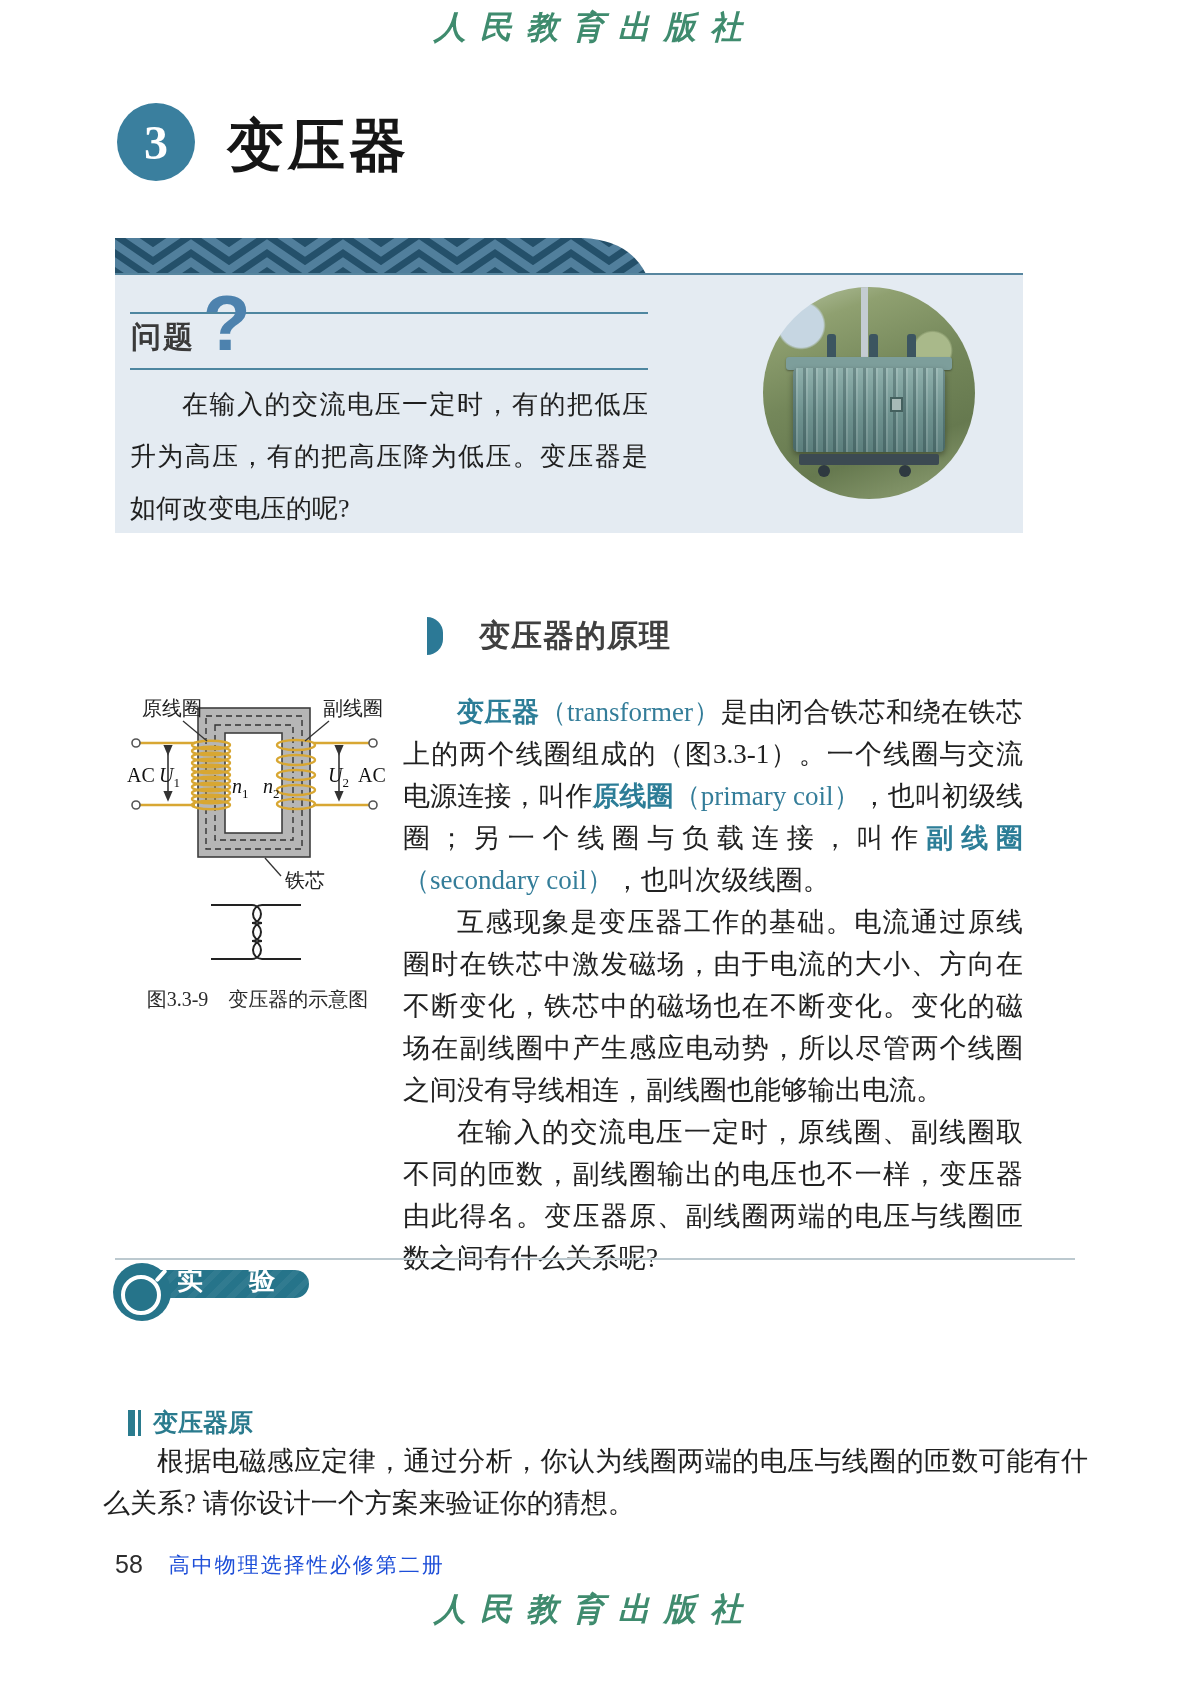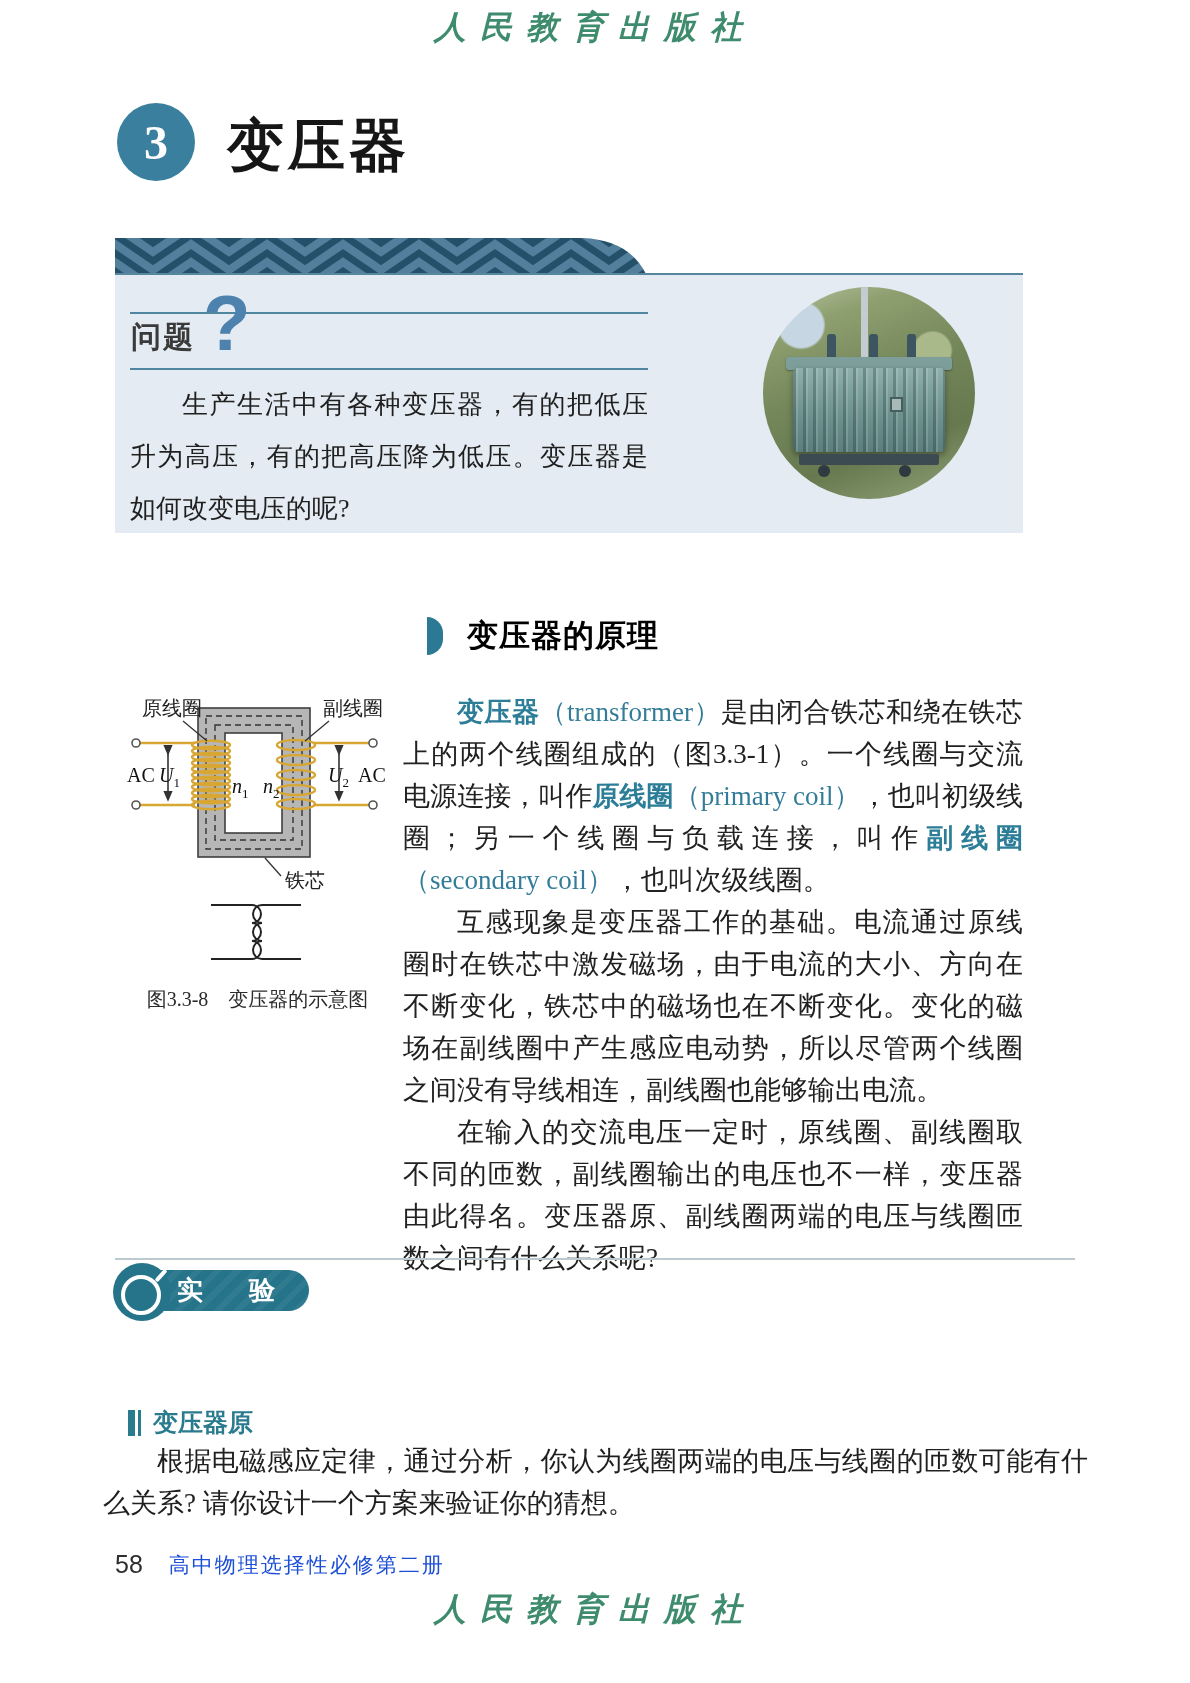--- a/index.html
+++ b/index.html
@@ -52,39 +52,39 @@
     box-shadow:0 3px 6px rgba(0,0,0,.35); }
   .p-plate { position:absolute; left:60%; top:52%; width:13px; height:15px; background:#a8bab7;
     border:2px solid #44605e; }
   .p-base { position:absolute; left:17%; top:79%; width:66%; height:5%; background:#3c4a52; border-radius:2px; }
   .p-wheel { position:absolute; top:84%; width:12px; height:12px; border-radius:50%; background:#2e3940; }
   .p-w1{left:26%;} .p-w2{left:64%;}
 
   
   .principle-head { position:absolute; left:427px; top:615px; display:flex; align-items:center; }
   .principle-marker { width:16px; height:38px; background:#2c7996; border-radius:0 19px 19px 0; }
-  .principle-title { margin-left:24px; font-family:Liberation Serif, serif; font-weight:bold;
-    font-size:31px; color:#000000; letter-spacing:1px; }
+  .principle-title { margin-left:36px; font-family:Liberation Serif, serif; font-weight:bold;
+    font-size:31px; color:#404040; letter-spacing:1px; }
   .bodycol { position:absolute; left:403px; top:691px; width:620px; }
   .bodycol p { font-size:27px; line-height:42px; color:#212121; text-indent:2em;
     text-align:justify; text-justify:inter-ideograph; font-family:"Liberation Serif",serif; }
   .seg-term { color:#2c7d97; font-weight:bold; }
   .seg-en { color:#347d99; }
   .seg-plain { color:inherit; }
 
   
   .fig { position:absolute; left:115px; top:645px; width:285px; }
   .figcaption { position:absolute; left:115px; top:986px; width:285px; text-align:center;
     font-size:20px; color:#2b2b2b; font-family:"Liberation Serif",serif; }
 
   
   .exp-divider { position:absolute; left:115px; top:1258px; width:960px; height:2px; background:#bcc9cf; }
   .exp-badge { position:absolute; left:113px; top:1263px; width:200px; height:60px; }
-  .exp-pill { position:absolute; left:22px; top:7px; width:174px; height:41px; background:#26748a;
-    border-radius:8px 21px 21px 8px; display:flex; align-items:center; justify-content:center;
+  .exp-pill { position:absolute; left:22px; top:7px; width:174px; height:28px; background:#26748a;
+    border-radius:8px 21px 21px 8px; display:flex; align-items:flex-end; justify-content:center;
     background-image:repeating-linear-gradient(135deg, rgba(255,255,255,.05) 0 6px, rgba(0,0,0,0) 6px 14px); }
   .exp-pill span { color:#fff; font-family:"Liberation Sans",sans-serif; font-weight:bold;
     font-size:26px; letter-spacing:10px; padding-left:18px; }
   .exp-circle { position:absolute; left:0; top:0; width:58px; height:58px; border-radius:50%;
     background:#26748a; }
   .exp-circle::before { content:''; position:absolute; left:8px; top:12px; width:32px; height:32px;
     border:4px solid #fff; border-radius:50%; }
   .exp-circle::after { content:''; position:absolute; right:8px; top:5px; width:4px; height:15px;
     background:#fff; transform:rotate(42deg); border-radius:2px; }
   .exp-title { position:absolute; left:103px; top:1330px; width:985px; text-align:center;
@@ -126,21 +126,21 @@
       </pattern>
     </defs>
     <path d="M0,0 H468 Q514,2 531,36 H0 Z" fill="url(#chev)"></path>
   </svg>
 
   <div class="qbox">
     <div class="qline l1"></div>
     <div class="qline l2"></div>
     <span class="qlabel">问题</span>
     <span class="qmark">?</span>
-    <p class="qtext">生产生活中有各种变压器，有的把低压升为高压，有的把高压降为低压。变压器是如何改变电压的呢?</p>
+    <p class="qtext">在输入的交流电压一定时，有的把低压升为高压，有的把高压降为低压。变压器是如何改变电压的呢?</p>
 
     <div class="photo">
       <div class="p-pole"></div>
       <div class="p-bushing p-b1"></div>
       <div class="p-bushing p-b2"></div>
       <div class="p-bushing p-b3"></div>
       <div class="p-lid"></div>
       <div class="p-body"></div>
       <div class="p-plate"></div>
       <div class="p-base"></div>
@@ -218,21 +218,21 @@
     <text x="213" y="137" font-size="20" font-style="italic" fill="#111"><tspan>U</tspan><tspan dy="5" font-size="13" font-style="normal">2</tspan></text>
     <text x="243" y="137" font-size="20" fill="#111">AC</text>
     <line x1="150" y1="213" x2="166" y2="231" stroke="#333" stroke-width="1.3"></line>
     <text x="170" y="242" font-size="20" fill="#222">铁芯</text>
 
     <g stroke="#222" stroke-width="2" fill="none">
       <path d="M96,260 H137 a9,9 0 0 1 0,18 a9,9 0 0 1 0,18 a9,9 0 0 1 0,18 H96"></path>
       <path d="M186,260 H147 a9,9 0 0 0 0,18 a9,9 0 0 0 0,18 a9,9 0 0 0 0,18 H186"></path>
     </g>
   </svg>
-  <div class="figcaption">图3.3-8　变压器的示意图</div>
+  <div class="figcaption">图3.3-9　变压器的示意图</div>
 
   <div class="bodycol">
     <p><span class="seg-term">变压器</span><span class="seg-en">（transformer）</span><span class="seg-plain">是由闭合铁芯和绕在铁芯上的两个线圈组成的（图3.3-1）。一个线圈与交流电源连接，叫作</span><span class="seg-term">原线圈</span><span class="seg-en">（primary coil）</span><span class="seg-plain">，也叫初级线圈；另一个线圈与负载连接，叫作</span><span class="seg-term">副线圈</span><span class="seg-en">（secondary coil）</span><span class="seg-plain">，也叫次级线圈。</span></p>
     <p><span class="seg-plain">互感现象是变压器工作的基础。电流通过原线圈时在铁芯中激发磁场，由于电流的大小、方向在不断变化，铁芯中的磁场也在不断变化。变化的磁场在副线圈中产生感应电动势，所以尽管两个线圈之间没有导线相连，副线圈也能够输出电流。</span></p>
     <p><span class="seg-plain">在输入的交流电压一定时，原线圈、副线圈取不同的匝数，副线圈输出的电压也不一样，变压器由此得名。变压器原、副线圈两端的电压与线圈匝数之间有什么关系呢?</span></p>
   </div>
 
   <div class="exp-divider"></div>
   <div class="exp-badge">
     <div class="exp-pill">

